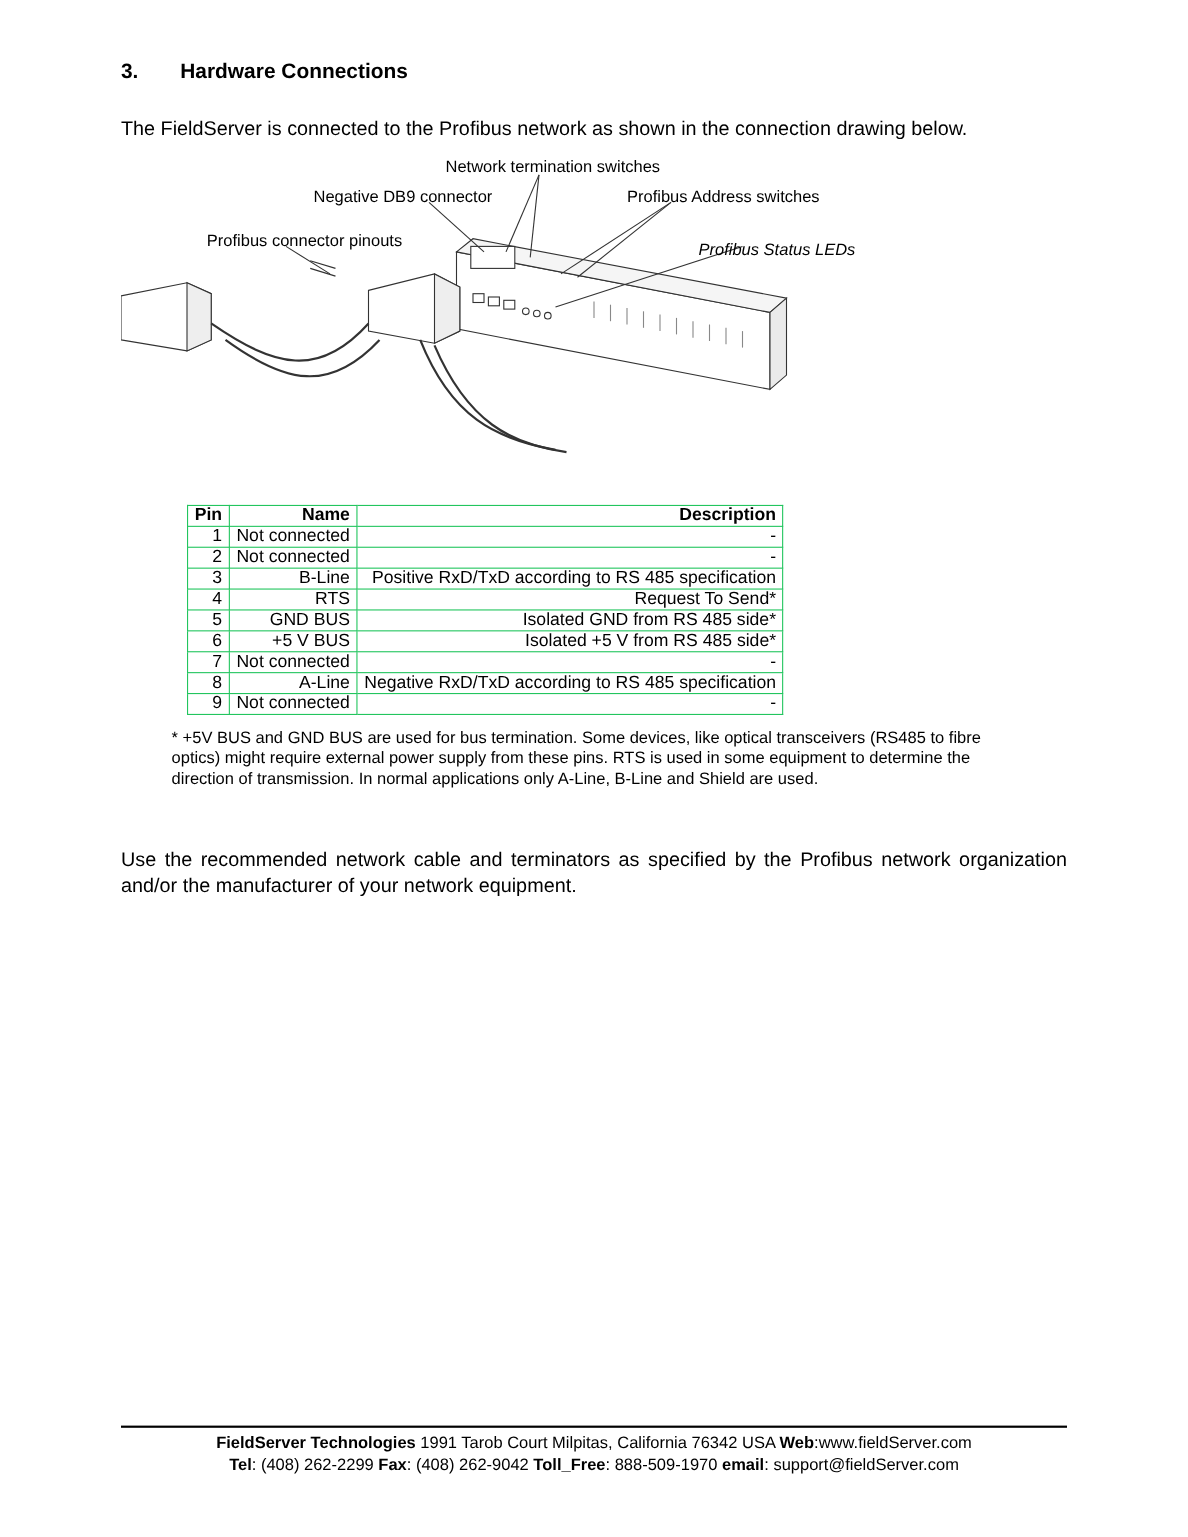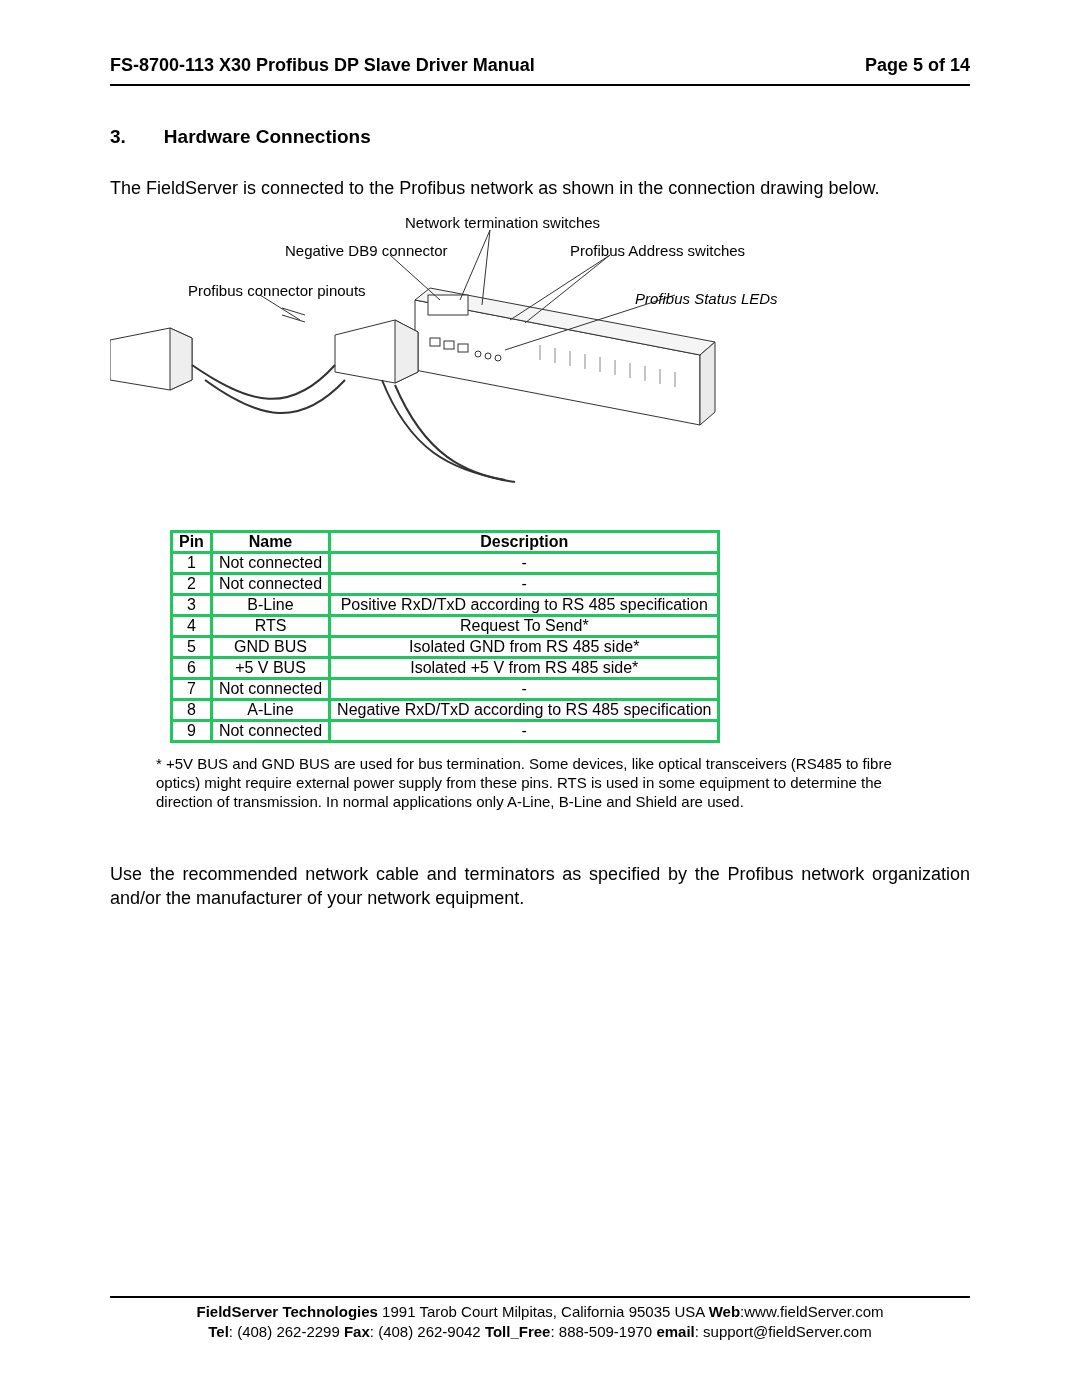--- a/index.html
+++ b/index.html
@@ -48,23 +48,23 @@
     font-size: 15px;
     white-space: nowrap;
   }
   .pin-table {
     border-collapse: collapse;
     margin-left: 60px;
     margin-bottom: 12px;
     font-size: 16px;
   }
   .pin-table th, .pin-table td {
-    border: 3px solid #22c55e;
+    border: 1px solid #22c55e;
     padding: 0 6px;
-    text-align: center;
+    text-align: right;
     white-space: nowrap;
   }
   .pin-table th { font-weight: bold; }
   .footnote {
     font-size: 15px;
     margin-left: 46px;
     max-width: 740px;
     line-height: 1.25;
     margin-bottom: 50px;
   }
@@ -79,24 +79,20 @@
     text-align: center;
     line-height: 1.35;
   }
   .footer b { font-weight: bold; }
 </style>
 </head>
 <body>
 
 <div class="page">
 
-  <div class="hdr">
-    <span>FS-8700-113 X30 Profibus DP Slave Driver Manual</span>
-    <span>Page 5 of 14</span>
-  </div>
 
   <div class="sec">
     <span>3.</span>
     <span>Hardware Connections</span>
   </div>
 
   <div class="para">The FieldServer is connected to the Profibus network as shown in the connection drawing below.</div>
 
   <div class="diagram">
     <svg width="860" height="280" viewBox="0 0 860 280">
@@ -218,18 +214,18 @@
   </table>
 
   <div class="footnote">* +5V BUS and GND BUS are used for bus termination.  Some devices, like optical transceivers (RS485 to fibre optics) might require external power supply from these pins.  RTS is used in some equipment to determine the direction of transmission.  In normal applications only A-Line, B-Line and Shield are used.</div>
 
 
   <div class="para">Use the recommended network cable and terminators as specified by the Profibus network organization and/or the manufacturer of your network equipment.</div>
 </div>
 
 <div class="footer">
   <div>
-    <b>FieldServer Technologies</b><span> 1991 Tarob Court Milpitas, California 95035 USA  </span><b>Web</b><span>:www.fieldServer.com</span>
+    <b>FieldServer Technologies</b><span> 1991 Tarob Court Milpitas, California 76342 USA  </span><b>Web</b><span>:www.fieldServer.com</span>
   </div>
   <div>
     <b>Tel</b><span>: (408) 262-2299   </span><b>Fax</b><span>: (408) 262-9042   </span><b>Toll_Free</b><span>: 888-509-1970   </span><b>email</b><span>: support@fieldServer.com</span>
   </div>
 </div>
 
 </body></html>

